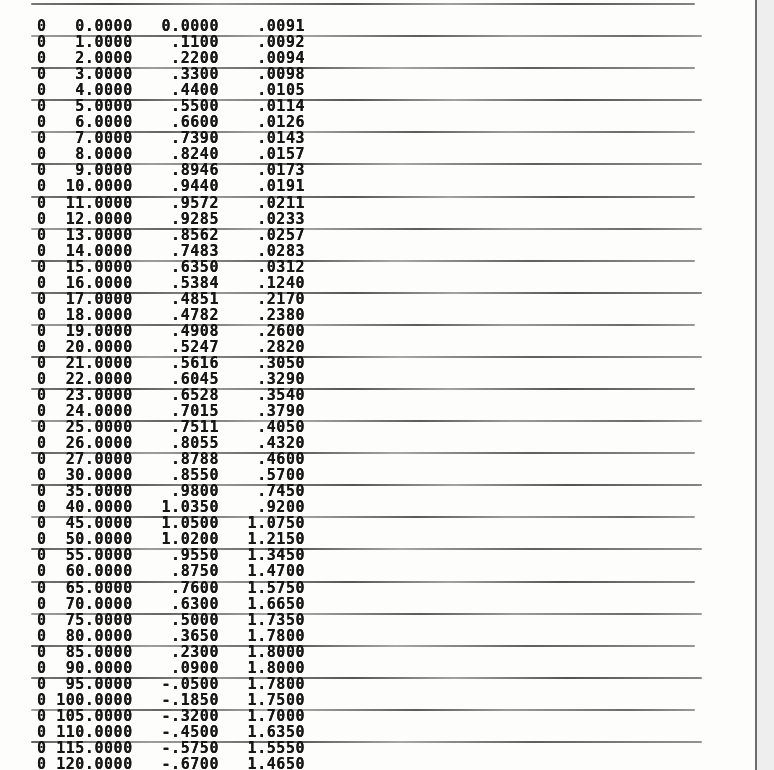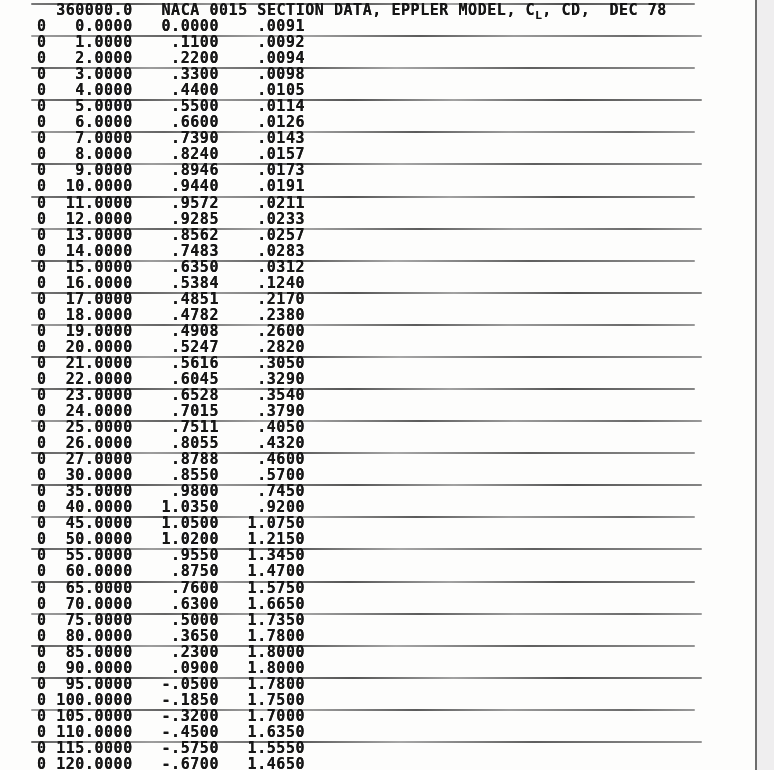--- a/index.html
+++ b/index.html
@@ -46,21 +46,17 @@
     background: #efeeef;
   }
 </style>
 </head>
 <body>
 
 <div class="sheet">
 
   <div class="rules" id="rules"><div class="rule r0" style="top: 3px; width: 664px;"></div><div class="rule r1" style="top: 35.084px; width: 671px;"></div><div class="rule r2" style="top: 67.168px; width: 664px;"></div><div class="rule r0" style="top: 99.252px; width: 671px;"></div><div class="rule r1" style="top: 131.336px; width: 664px;"></div><div class="rule r2" style="top: 163.42px; width: 671px;"></div><div class="rule r0" style="top: 195.504px; width: 664px;"></div><div class="rule r1" style="top: 227.588px; width: 671px;"></div><div class="rule r2" style="top: 259.672px; width: 664px;"></div><div class="rule r0" style="top: 291.756px; width: 671px;"></div><div class="rule r1" style="top: 323.84px; width: 664px;"></div><div class="rule r2" style="top: 355.924px; width: 671px;"></div><div class="rule r0" style="top: 388.008px; width: 664px;"></div><div class="rule r1" style="top: 420.092px; width: 671px;"></div><div class="rule r2" style="top: 452.176px; width: 664px;"></div><div class="rule r0" style="top: 484.26px; width: 671px;"></div><div class="rule r1" style="top: 516.344px; width: 664px;"></div><div class="rule r2" style="top: 548.428px; width: 671px;"></div><div class="rule r0" style="top: 580.512px; width: 664px;"></div><div class="rule r1" style="top: 612.596px; width: 671px;"></div><div class="rule r2" style="top: 644.68px; width: 664px;"></div><div class="rule r0" style="top: 676.764px; width: 671px;"></div><div class="rule r1" style="top: 708.848px; width: 664px;"></div><div class="rule r2" style="top: 740.932px; width: 671px;"></div></div>
 
-  <div class="row" id="header-row" style="top:2px">
-    <span class="cell c-alpha">360000.0</span>
-    <span class="cell c-title"><span>NACA 0015 SECTION DATA, EPPLER MODEL, C</span><span class="sub">L</span><span>, CD,  DEC 78</span></span>
-  </div>
 
   <div id="rows"><div class="row" style="top: 18.042px;"><span class="cell c-flag">0</span><span class="cell c-alpha">0.0000</span><span class="cell c-cl">0.0000</span><span class="cell c-cd">.0091</span></div><div class="row" style="top: 34.084px;"><span class="cell c-flag">0</span><span class="cell c-alpha">1.0000</span><span class="cell c-cl">.1100</span><span class="cell c-cd">.0092</span></div><div class="row" style="top: 50.126px;"><span class="cell c-flag">0</span><span class="cell c-alpha">2.0000</span><span class="cell c-cl">.2200</span><span class="cell c-cd">.0094</span></div><div class="row" style="top: 66.168px;"><span class="cell c-flag">0</span><span class="cell c-alpha">3.0000</span><span class="cell c-cl">.3300</span><span class="cell c-cd">.0098</span></div><div class="row" style="top: 82.21px;"><span class="cell c-flag">0</span><span class="cell c-alpha">4.0000</span><span class="cell c-cl">.4400</span><span class="cell c-cd">.0105</span></div><div class="row" style="top: 98.252px;"><span class="cell c-flag">0</span><span class="cell c-alpha">5.0000</span><span class="cell c-cl">.5500</span><span class="cell c-cd">.0114</span></div><div class="row" style="top: 114.294px;"><span class="cell c-flag">0</span><span class="cell c-alpha">6.0000</span><span class="cell c-cl">.6600</span><span class="cell c-cd">.0126</span></div><div class="row" style="top: 130.336px;"><span class="cell c-flag">0</span><span class="cell c-alpha">7.0000</span><span class="cell c-cl">.7390</span><span class="cell c-cd">.0143</span></div><div class="row" style="top: 146.378px;"><span class="cell c-flag">0</span><span class="cell c-alpha">8.0000</span><span class="cell c-cl">.8240</span><span class="cell c-cd">.0157</span></div><div class="row" style="top: 162.42px;"><span class="cell c-flag">0</span><span class="cell c-alpha">9.0000</span><span class="cell c-cl">.8946</span><span class="cell c-cd">.0173</span></div><div class="row" style="top: 178.462px;"><span class="cell c-flag">0</span><span class="cell c-alpha">10.0000</span><span class="cell c-cl">.9440</span><span class="cell c-cd">.0191</span></div><div class="row" style="top: 194.504px;"><span class="cell c-flag">0</span><span class="cell c-alpha">11.0000</span><span class="cell c-cl">.9572</span><span class="cell c-cd">.0211</span></div><div class="row" style="top: 210.546px;"><span class="cell c-flag">0</span><span class="cell c-alpha">12.0000</span><span class="cell c-cl">.9285</span><span class="cell c-cd">.0233</span></div><div class="row" style="top: 226.588px;"><span class="cell c-flag">0</span><span class="cell c-alpha">13.0000</span><span class="cell c-cl">.8562</span><span class="cell c-cd">.0257</span></div><div class="row" style="top: 242.63px;"><span class="cell c-flag">0</span><span class="cell c-alpha">14.0000</span><span class="cell c-cl">.7483</span><span class="cell c-cd">.0283</span></div><div class="row" style="top: 258.672px;"><span class="cell c-flag">0</span><span class="cell c-alpha">15.0000</span><span class="cell c-cl">.6350</span><span class="cell c-cd">.0312</span></div><div class="row" style="top: 274.714px;"><span class="cell c-flag">0</span><span class="cell c-alpha">16.0000</span><span class="cell c-cl">.5384</span><span class="cell c-cd">.1240</span></div><div class="row" style="top: 290.756px;"><span class="cell c-flag">0</span><span class="cell c-alpha">17.0000</span><span class="cell c-cl">.4851</span><span class="cell c-cd">.2170</span></div><div class="row" style="top: 306.798px;"><span class="cell c-flag">0</span><span class="cell c-alpha">18.0000</span><span class="cell c-cl">.4782</span><span class="cell c-cd">.2380</span></div><div class="row" style="top: 322.84px;"><span class="cell c-flag">0</span><span class="cell c-alpha">19.0000</span><span class="cell c-cl">.4908</span><span class="cell c-cd">.2600</span></div><div class="row" style="top: 338.882px;"><span class="cell c-flag">0</span><span class="cell c-alpha">20.0000</span><span class="cell c-cl">.5247</span><span class="cell c-cd">.2820</span></div><div class="row" style="top: 354.924px;"><span class="cell c-flag">0</span><span class="cell c-alpha">21.0000</span><span class="cell c-cl">.5616</span><span class="cell c-cd">.3050</span></div><div class="row" style="top: 370.966px;"><span class="cell c-flag">0</span><span class="cell c-alpha">22.0000</span><span class="cell c-cl">.6045</span><span class="cell c-cd">.3290</span></div><div class="row" style="top: 387.008px;"><span class="cell c-flag">0</span><span class="cell c-alpha">23.0000</span><span class="cell c-cl">.6528</span><span class="cell c-cd">.3540</span></div><div class="row" style="top: 403.05px;"><span class="cell c-flag">0</span><span class="cell c-alpha">24.0000</span><span class="cell c-cl">.7015</span><span class="cell c-cd">.3790</span></div><div class="row" style="top: 419.092px;"><span class="cell c-flag">0</span><span class="cell c-alpha">25.0000</span><span class="cell c-cl">.7511</span><span class="cell c-cd">.4050</span></div><div class="row" style="top: 435.134px;"><span class="cell c-flag">0</span><span class="cell c-alpha">26.0000</span><span class="cell c-cl">.8055</span><span class="cell c-cd">.4320</span></div><div class="row" style="top: 451.176px;"><span class="cell c-flag">0</span><span class="cell c-alpha">27.0000</span><span class="cell c-cl">.8788</span><span class="cell c-cd">.4600</span></div><div class="row" style="top: 467.218px;"><span class="cell c-flag">0</span><span class="cell c-alpha">30.0000</span><span class="cell c-cl">.8550</span><span class="cell c-cd">.5700</span></div><div class="row" style="top: 483.26px;"><span class="cell c-flag">0</span><span class="cell c-alpha">35.0000</span><span class="cell c-cl">.9800</span><span class="cell c-cd">.7450</span></div><div class="row" style="top: 499.302px;"><span class="cell c-flag">0</span><span class="cell c-alpha">40.0000</span><span class="cell c-cl">1.0350</span><span class="cell c-cd">.9200</span></div><div class="row" style="top: 515.344px;"><span class="cell c-flag">0</span><span class="cell c-alpha">45.0000</span><span class="cell c-cl">1.0500</span><span class="cell c-cd">1.0750</span></div><div class="row" style="top: 531.386px;"><span class="cell c-flag">0</span><span class="cell c-alpha">50.0000</span><span class="cell c-cl">1.0200</span><span class="cell c-cd">1.2150</span></div><div class="row" style="top: 547.428px;"><span class="cell c-flag">0</span><span class="cell c-alpha">55.0000</span><span class="cell c-cl">.9550</span><span class="cell c-cd">1.3450</span></div><div class="row" style="top: 563.47px;"><span class="cell c-flag">0</span><span class="cell c-alpha">60.0000</span><span class="cell c-cl">.8750</span><span class="cell c-cd">1.4700</span></div><div class="row" style="top: 579.512px;"><span class="cell c-flag">0</span><span class="cell c-alpha">65.0000</span><span class="cell c-cl">.7600</span><span class="cell c-cd">1.5750</span></div><div class="row" style="top: 595.554px;"><span class="cell c-flag">0</span><span class="cell c-alpha">70.0000</span><span class="cell c-cl">.6300</span><span class="cell c-cd">1.6650</span></div><div class="row" style="top: 611.596px;"><span class="cell c-flag">0</span><span class="cell c-alpha">75.0000</span><span class="cell c-cl">.5000</span><span class="cell c-cd">1.7350</span></div><div class="row" style="top: 627.638px;"><span class="cell c-flag">0</span><span class="cell c-alpha">80.0000</span><span class="cell c-cl">.3650</span><span class="cell c-cd">1.7800</span></div><div class="row" style="top: 643.68px;"><span class="cell c-flag">0</span><span class="cell c-alpha">85.0000</span><span class="cell c-cl">.2300</span><span class="cell c-cd">1.8000</span></div><div class="row" style="top: 659.722px;"><span class="cell c-flag">0</span><span class="cell c-alpha">90.0000</span><span class="cell c-cl">.0900</span><span class="cell c-cd">1.8000</span></div><div class="row" style="top: 675.764px;"><span class="cell c-flag">0</span><span class="cell c-alpha">95.0000</span><span class="cell c-cl">-.0500</span><span class="cell c-cd">1.7800</span></div><div class="row" style="top: 691.806px;"><span class="cell c-flag">0</span><span class="cell c-alpha">100.0000</span><span class="cell c-cl">-.1850</span><span class="cell c-cd">1.7500</span></div><div class="row" style="top: 707.848px;"><span class="cell c-flag">0</span><span class="cell c-alpha">105.0000</span><span class="cell c-cl">-.3200</span><span class="cell c-cd">1.7000</span></div><div class="row" style="top: 723.89px;"><span class="cell c-flag">0</span><span class="cell c-alpha">110.0000</span><span class="cell c-cl">-.4500</span><span class="cell c-cd">1.6350</span></div><div class="row" style="top: 739.932px;"><span class="cell c-flag">0</span><span class="cell c-alpha">115.0000</span><span class="cell c-cl">-.5750</span><span class="cell c-cd">1.5550</span></div><div class="row" style="top: 755.974px;"><span class="cell c-flag">0</span><span class="cell c-alpha">120.0000</span><span class="cell c-cl">-.6700</span><span class="cell c-cd">1.4650</span></div></div>
 
   <div class="edge"></div>
 </div>
 
 </body></html>

